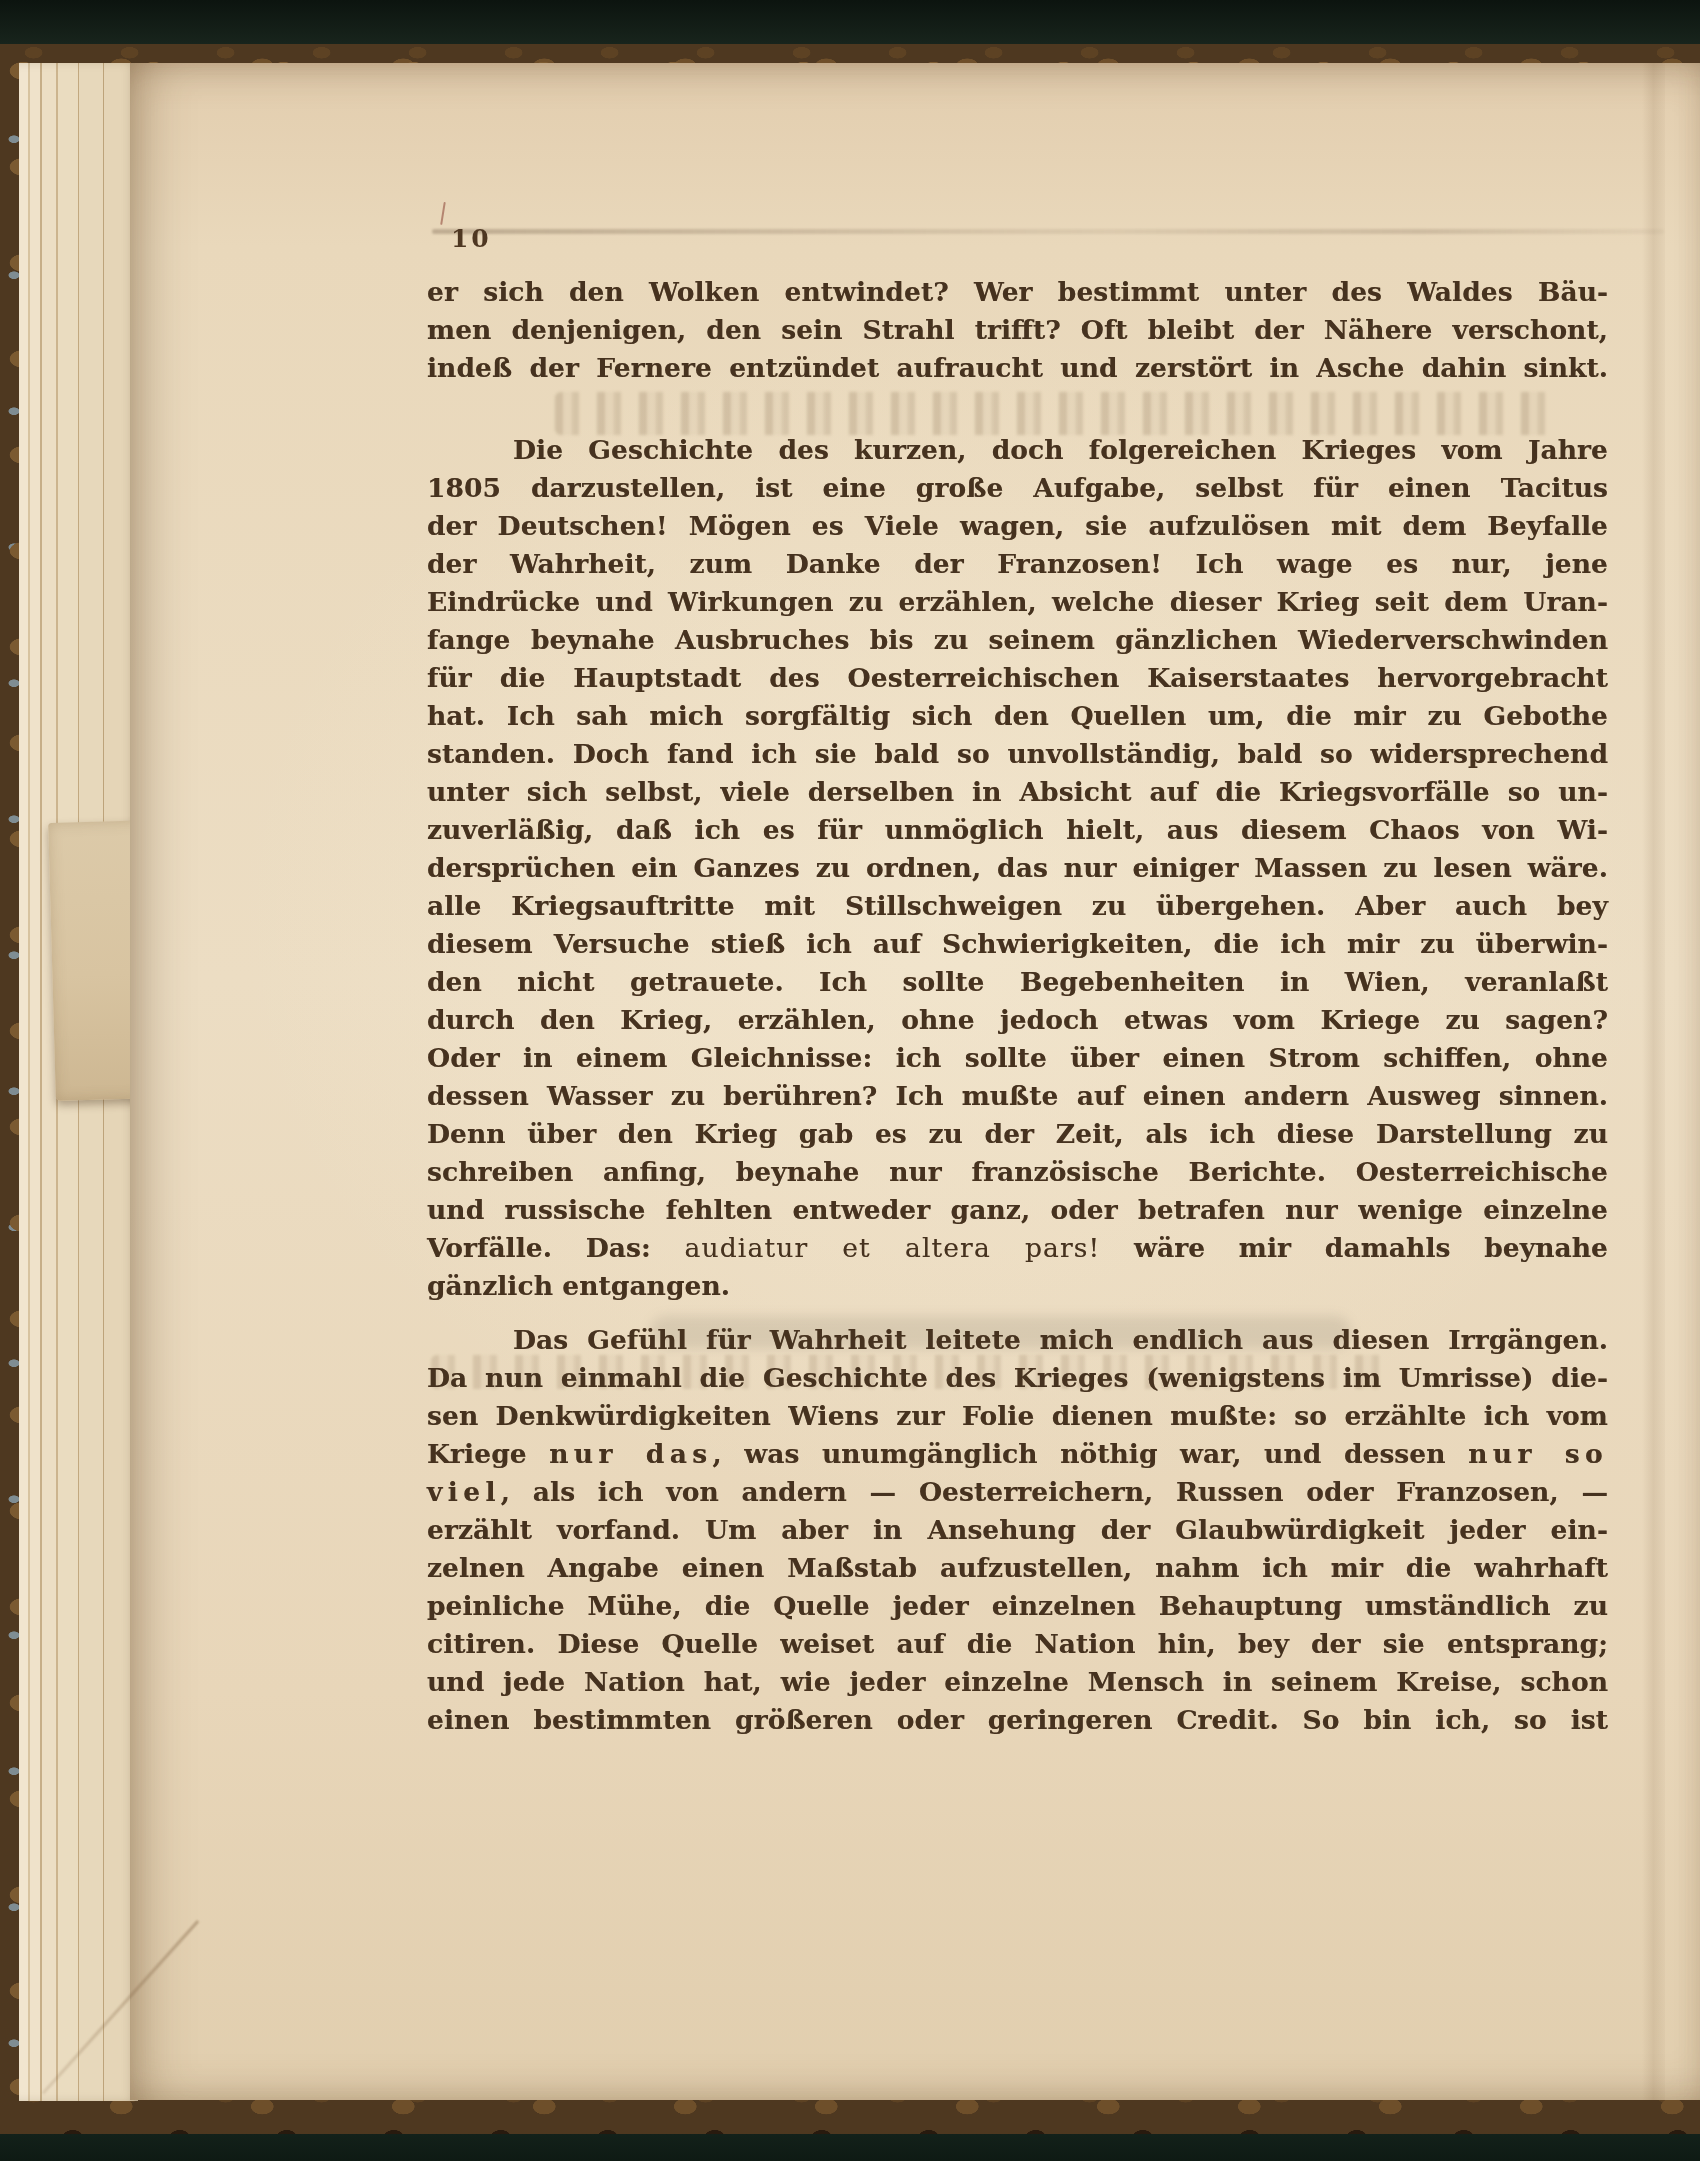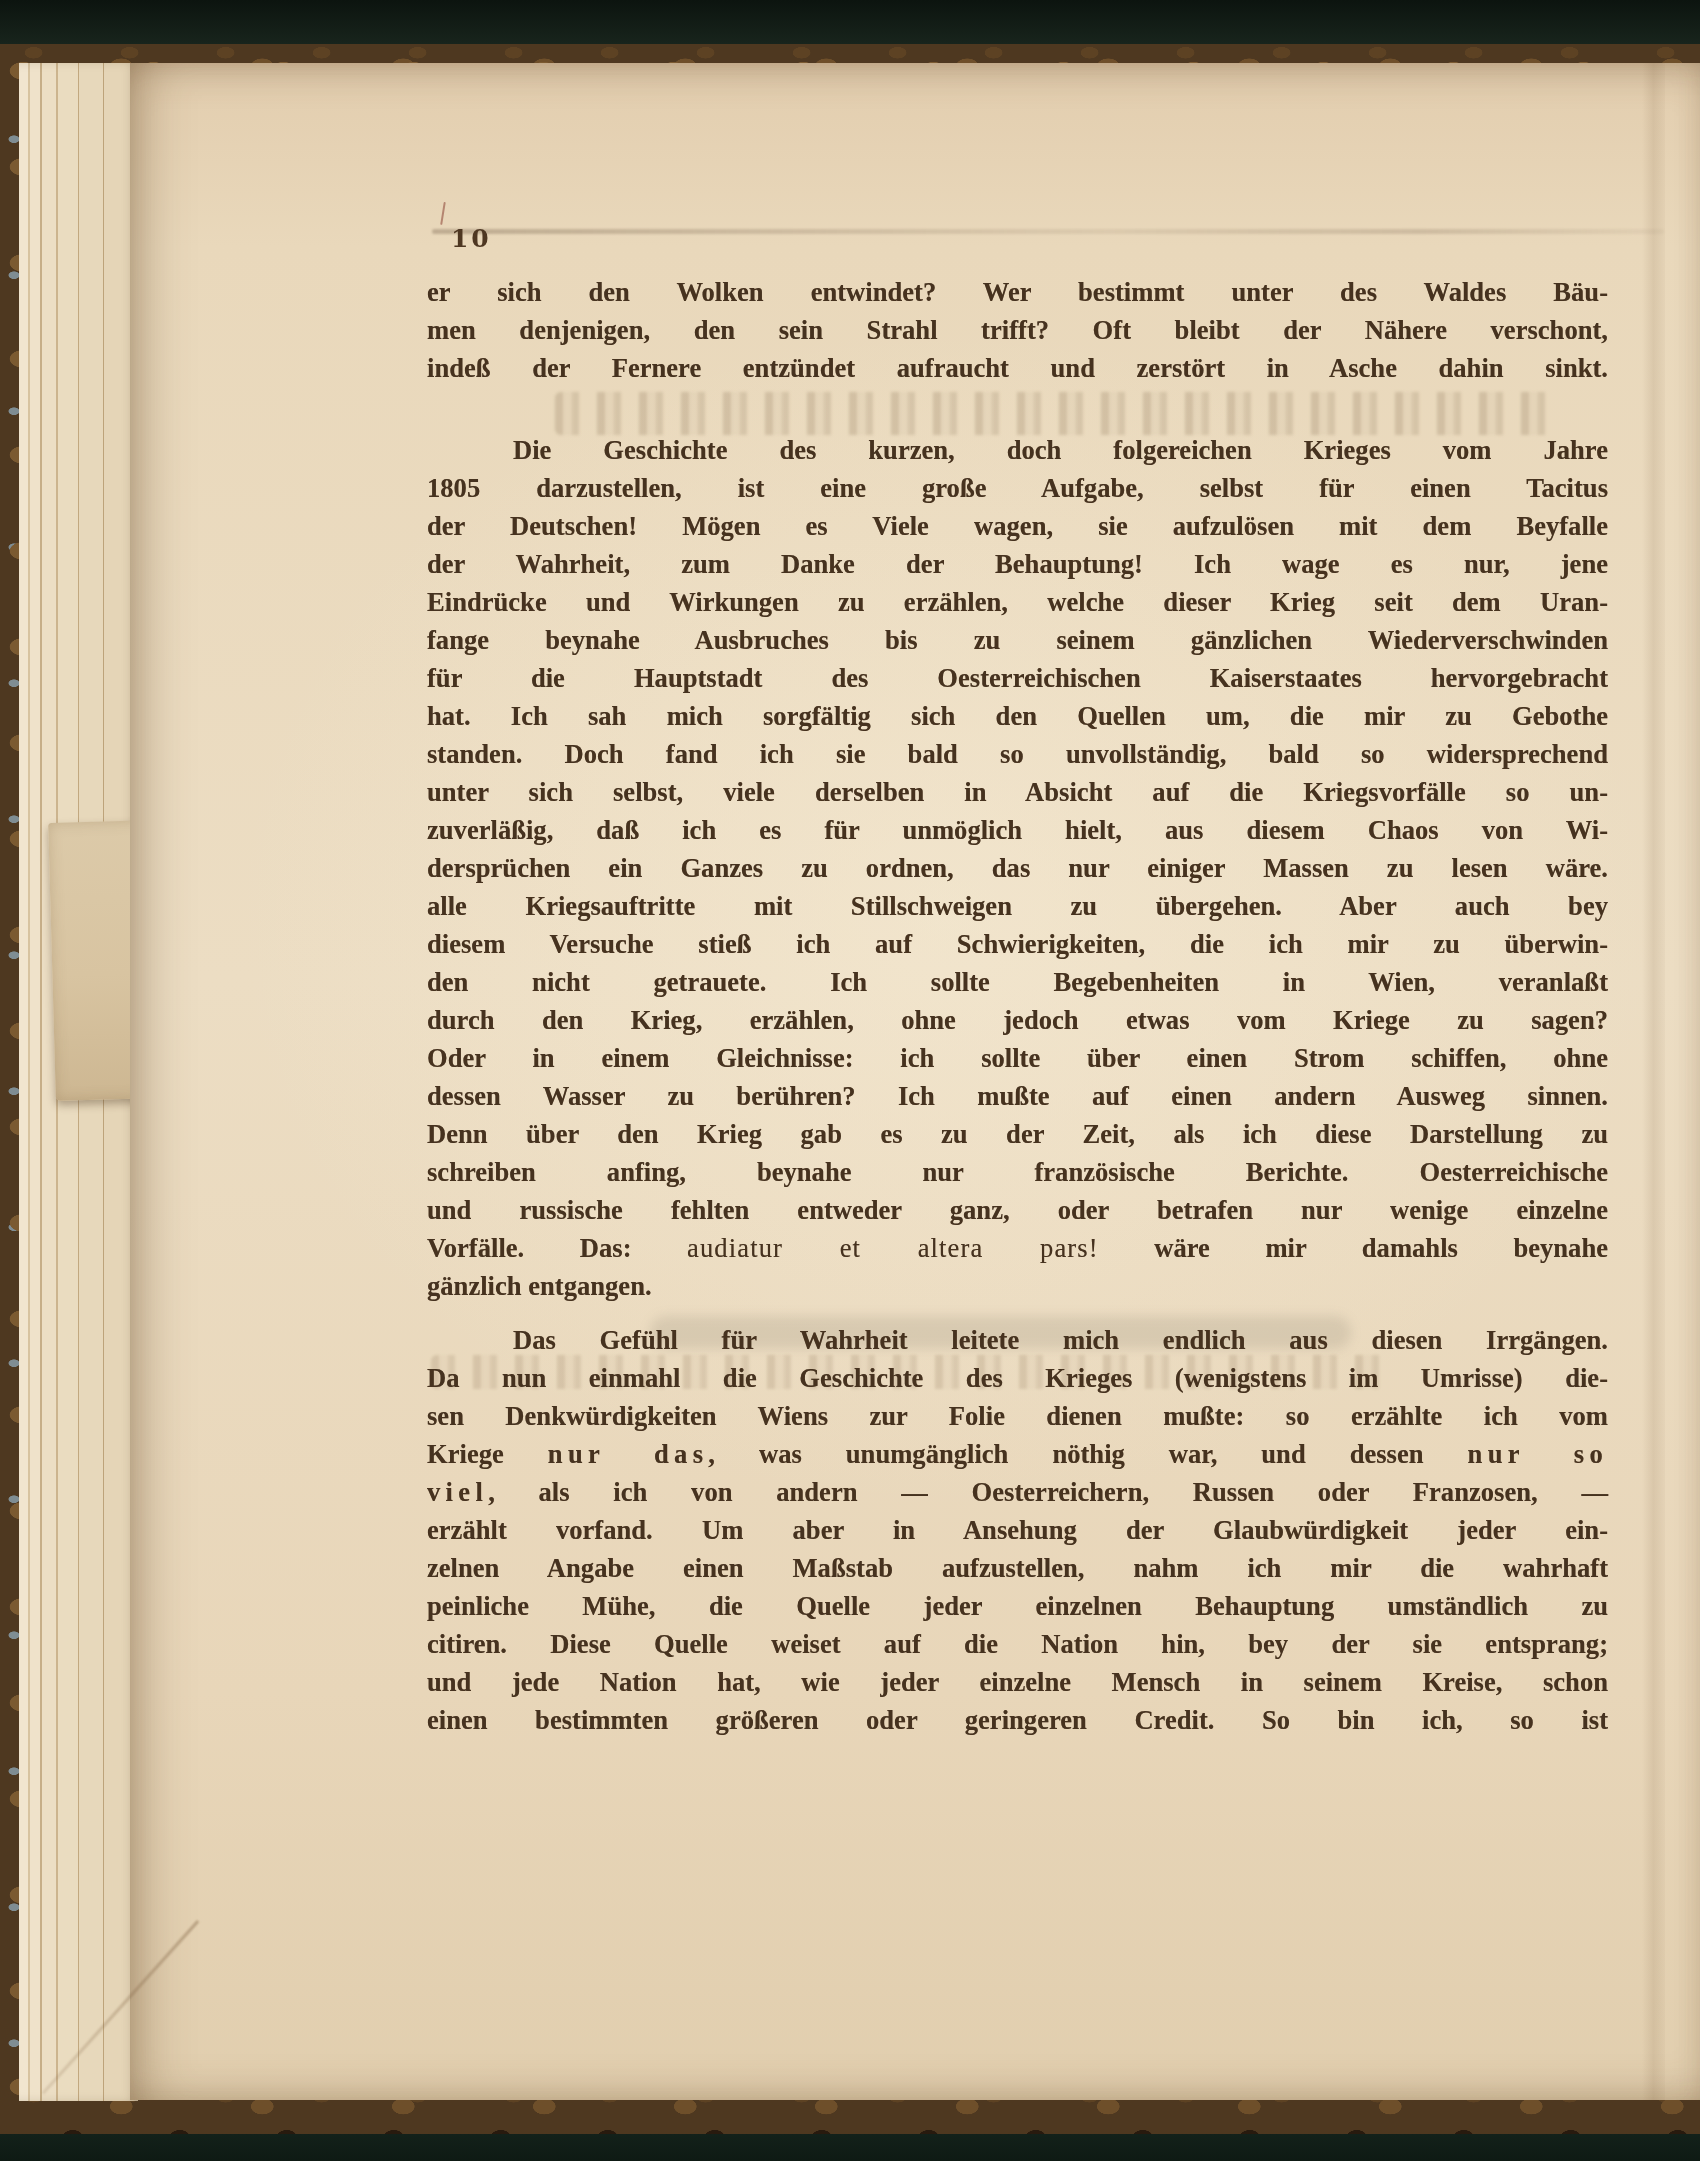--- a/index.html
+++ b/index.html
@@ -106,21 +106,21 @@
   
   .text-block {
     position: absolute; left: 297px; top: 210px; width: 1181px;
     color: #46321f;
     font-size: 26.6px; font-weight: 700; line-height: 38px;
     text-shadow: 0 0 0.6px rgba(70,50,30,0.45);
   }
   .para { margin: 0; }
   .para.p2 { margin-top: 44px; }
   .para.p3 { margin-top: 16px; }
-  .line { text-align: justify; text-align-last: justify; height: 38px; font-family: Liberation Serif, serif; }
+  .line { text-align: justify; text-align-last: justify; height: 38px; }
   .line.left { text-align-last: left; }
   .para.indent .line:first-child { text-indent: 86px; }
   .seg.antiqua { font-weight: 400; letter-spacing: 1.1px; }
   .seg.spaced { letter-spacing: 0.2em; }
 </style>
 </head>
 <body>
 
 <div class="root">
   <div class="scan-strip top"></div>
@@ -141,21 +141,21 @@
     <div class="text-block">
         <div class="para p1">
           <div class="line"><span class="seg">er sich den Wolken entwindet? Wer bestimmt unter des Waldes Bäu-</span></div>
           <div class="line"><span class="seg">men denjenigen, den sein Strahl trifft? Oft bleibt der Nähere verschont,</span></div>
           <div class="line"><span class="seg">indeß der Fernere entzündet aufraucht und zerstört in Asche dahin sinkt.</span></div>
         </div>
         <div class="para p2 indent">
           <div class="line"><span class="seg">Die Geschichte des kurzen, doch folgereichen Krieges vom Jahre</span></div>
           <div class="line"><span class="seg">1805 darzustellen, ist eine große Aufgabe, selbst für einen Tacitus</span></div>
           <div class="line"><span class="seg">der Deutschen! Mögen es Viele wagen, sie aufzulösen mit dem Beyfalle</span></div>
-          <div class="line"><span class="seg">der Wahrheit, zum Danke der Behauptung! Ich wage es nur, jene</span></div>
+          <div class="line"><span class="seg">der Wahrheit, zum Danke der Franzosen! Ich wage es nur, jene</span></div>
           <div class="line"><span class="seg">Eindrücke und Wirkungen zu erzählen, welche dieser Krieg seit dem Uran-</span></div>
           <div class="line"><span class="seg">fange beynahe Ausbruches bis zu seinem gänzlichen Wiederverschwinden</span></div>
           <div class="line"><span class="seg">für die Hauptstadt des Oesterreichischen Kaiserstaates hervorgebracht</span></div>
           <div class="line"><span class="seg">hat. Ich sah mich sorgfältig sich den Quellen um, die mir zu Gebothe</span></div>
           <div class="line"><span class="seg">standen. Doch fand ich sie bald so unvollständig, bald so widersprechend</span></div>
           <div class="line"><span class="seg">unter sich selbst, viele derselben in Absicht auf die Kriegsvorfälle so un-</span></div>
           <div class="line"><span class="seg">zuverläßig, daß ich es für unmöglich hielt, aus diesem Chaos von Wi-</span></div>
           <div class="line"><span class="seg">dersprüchen ein Ganzes zu ordnen, das nur einiger Massen zu lesen wäre.</span></div>
           <div class="line"><span class="seg">alle Kriegsauftritte mit Stillschweigen zu übergehen. Aber auch bey</span></div>
           <div class="line"><span class="seg">diesem Versuche stieß ich auf Schwierigkeiten, die ich mir zu überwin-</span></div>

